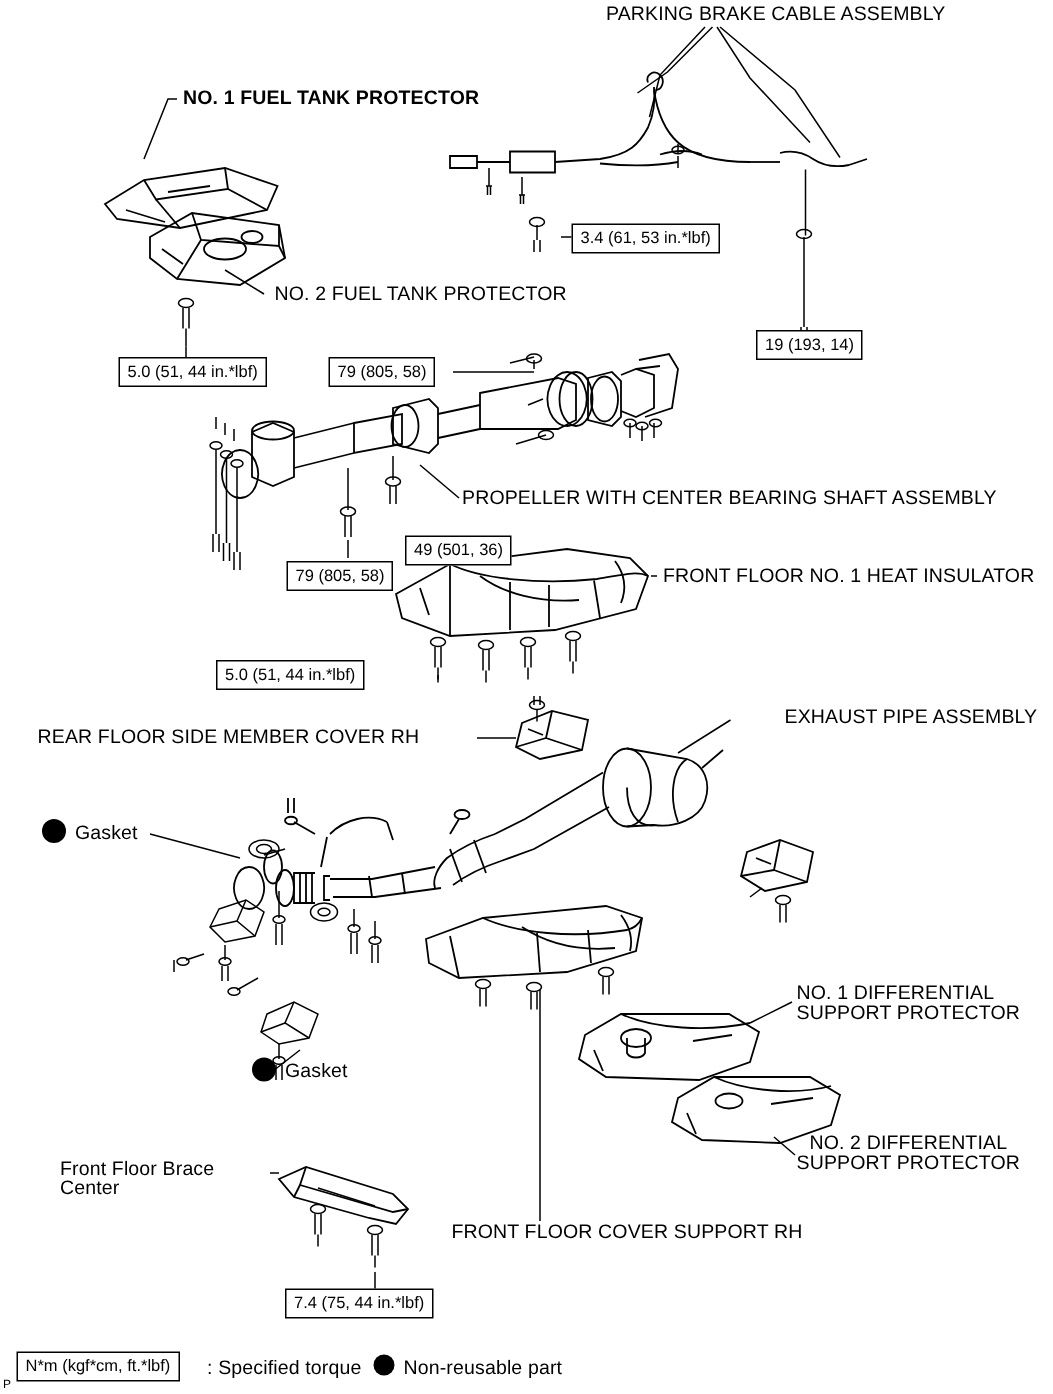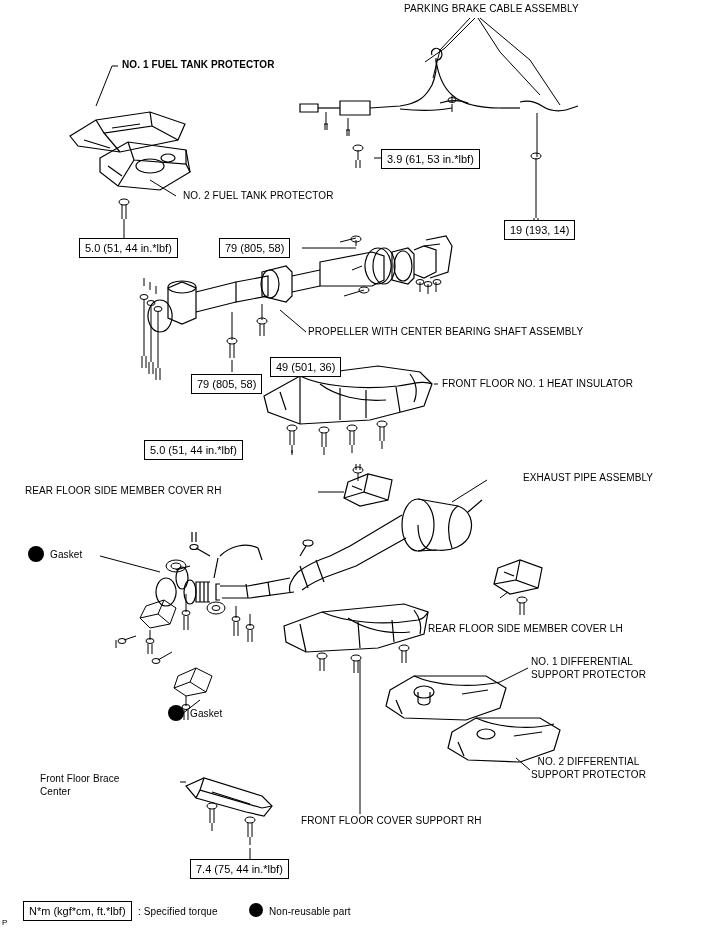--- a/index.html
+++ b/index.html
@@ -13,21 +13,21 @@
   }
   #page {
     position: relative;
     width: 702px;
     height: 929px;
     overflow: hidden;
     background: #ffffff;
   }
   .lbl {
     position: absolute;
-    font-size: 10px;
+    font-size: 13px;
     line-height: 13px;
     letter-spacing: 0.1px;
     white-space: pre;
     color: #000;
   }
   .torque {
     position: absolute;
     font-size: 11px;
     line-height: 12px;
     border: 1.3px solid #000;
@@ -412,52 +412,51 @@
 
   <div class="lbl" style="left:442px; top:377px;">FRONT FLOOR NO. 1 HEAT INSULATOR</div>
 
   <div class="lbl" style="left:25px; top:484px;">REAR FLOOR SIDE MEMBER COVER RH</div>
 
   <div class="lbl" style="left:491px; top:471px;margin-left:32px;">EXHAUST PIPE ASSEMBLY</div>
 
   <div class="lbl" style="left:50px; top:548px;">Gasket</div>
   <div class="dot" style="left:28px; top:546px; width:16px; height:16px;"></div>
 
-  <div class="lbl" style="left:428px; top:622px;">REAR FLOOR SIDE MEMBER COVER LH</div>
 
   <div class="lbl" style="left:531px; top:655px;">NO. 1 DIFFERENTIAL
 SUPPORT PROTECTOR</div>
 
   <div class="lbl" style="left:190px; top:707px;">Gasket</div>
   <div class="dot" style="left:168px; top:705px; width:16px; height:16px;"></div>
 
   <div class="lbl" style="left:531px; top:755px;text-align:center;">NO. 2 DIFFERENTIAL
 SUPPORT PROTECTOR</div>
 
   <div class="lbl" style="left:301px; top:814px;">FRONT FLOOR COVER SUPPORT RH</div>
 
   <div class="lbl" style="left:40px; top:772px;">Front Floor Brace
 Center</div>
 
   <div class="torque" style="left:79px; top:238px;">5.0 (51, 44 in.*lbf)</div>
 
-  <div class="torque" style="left:381px; top:149px;">3.9 (61, 53 in.*lbf)</div>
+  <div class="torque" style="left:381px; top:149px;">3.4 (61, 53 in.*lbf)</div>
 
   <div class="torque" style="left:504px; top:220px;">19 (193, 14)</div>
 
   <div class="torque" style="left:219px; top:238px;">79 (805, 58)</div>
 
   <div class="torque" style="left:270px; top:357px;">49 (501, 36)</div>
 
   <div class="torque" style="left:191px; top:374px;">79 (805, 58)</div>
 
   <div class="torque" style="left:144px; top:440px;">5.0 (51, 44 in.*lbf)</div>
 
   <div class="torque" style="left:190px; top:859px;">7.4 (75, 44 in.*lbf)</div>
 
-  <div class="legend-box" style="left:23px; top:901px;">N*m (kgf*cm, ft.*lbf)</div>
+  <div class="legend-box" style="left:11px; top:901px;">N*m (kgf*cm, ft.*lbf)</div>
   <div class="lbl" style="left:138px; top:905px;">: Specified torque</div>
   <div class="dot" style="left:249px; top:903px; width:14px; height:14px;"></div>
   <div class="lbl" style="left:269px; top:905px;">Non-reusable part</div>
 
   <div class="footmark" style="left:2px; top:918px;">P</div>
 
 </div>
 
 </body></html>

